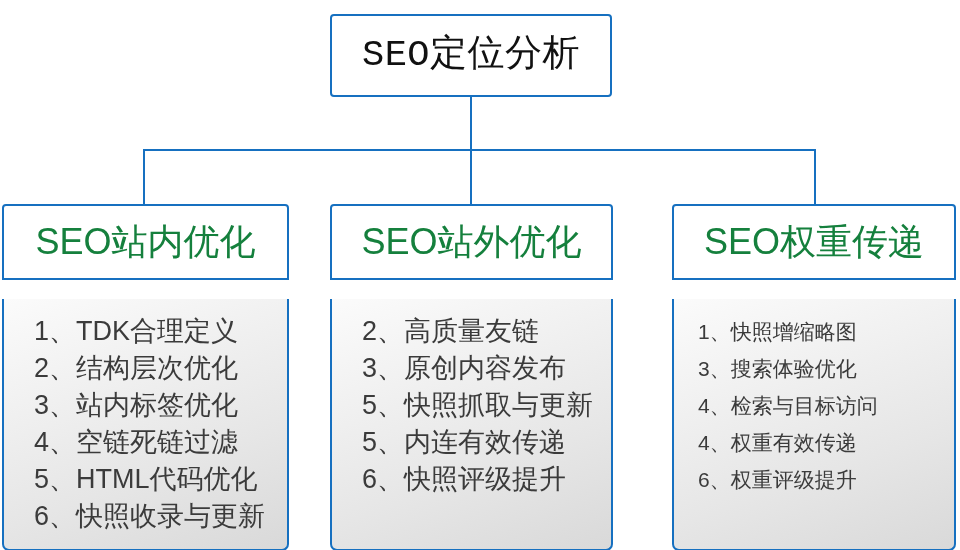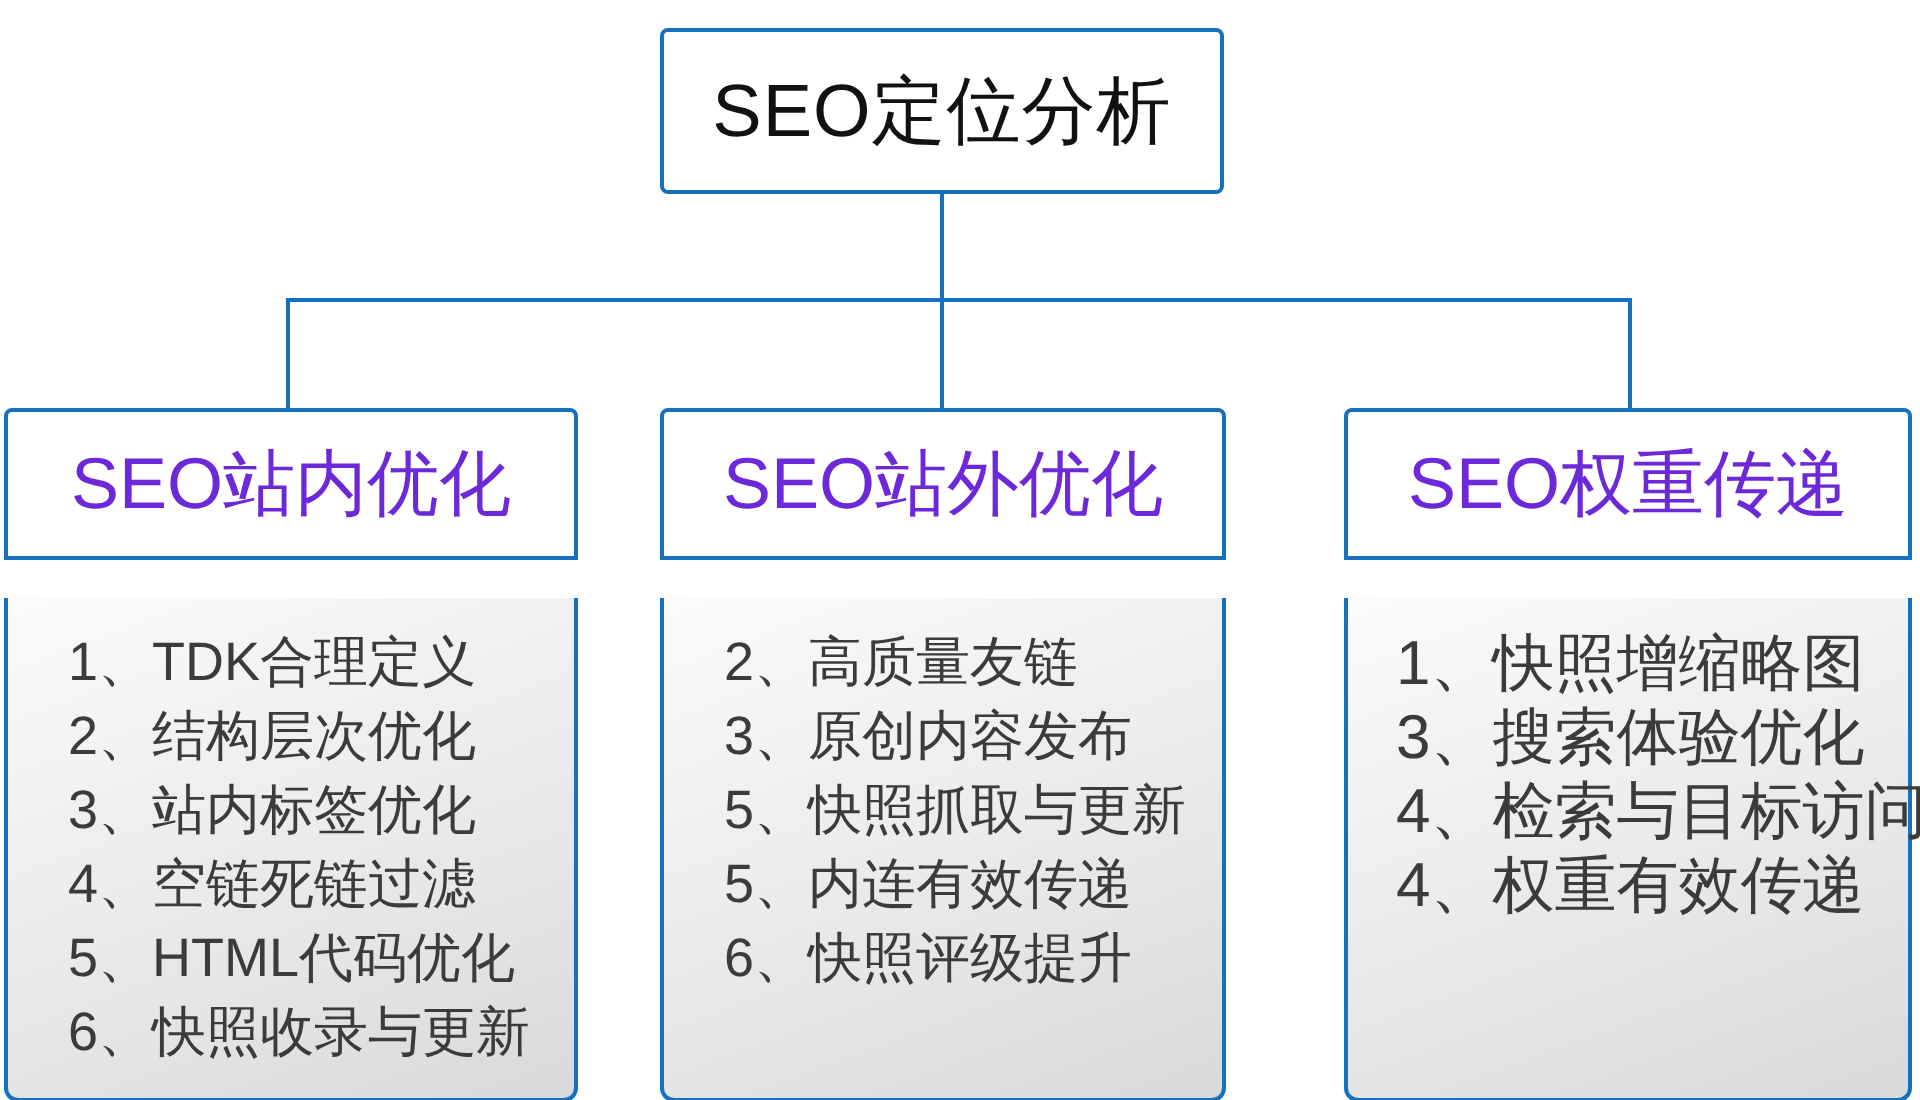--- a/index.html
+++ b/index.html
@@ -26,20 +26,21 @@
     top: 14px;
     width: 282px;
     height: 83px;
     box-sizing: border-box;
     border: 2px solid #1670c0;
     border-radius: 4px;
     background: #ffffff;
     display: flex;
     align-items: center;
     justify-content: center;
+    font-family: Liberation Mono, monospace;
   }
   .root-title {
     font-size: 37px;
     color: #111111;
     letter-spacing: 0.5px;
     line-height: 1;
     white-space: nowrap;
   }
 
   
@@ -95,21 +96,21 @@
     height: 76px;
     border: 2px solid #1670c0;
     border-radius: 4px 4px 0 0;
     background: #ffffff;
     display: flex;
     align-items: center;
     justify-content: center;
   }
   .card-header-title {
     font-size: 36px;
-    color: #6d28d9;
+    color: #15803d;
     line-height: 1;
     white-space: nowrap;
   }
 
   .card-body {
     box-sizing: border-box;
     height: 252px;
     border: 2px solid #1670c0;
     border-top: none;
     border-radius: 0 0 7px 7px;
@@ -123,21 +124,21 @@
     padding: 0;
   }
   .card-list li {
     font-size: 27px;
     line-height: 37px;
     color: #3b3b3b;
     white-space: nowrap;
     letter-spacing: 0px;
   }
   .card-3 .card-body { padding-left: 24px; }
-  .card-3 .card-list li { font-size: 31px; }
+  .card-3 .card-list li { font-size: 21px; }
 </style>
 </head>
 <body>
 
 <div id="canvas">
 
   <div class="root-box">
     <span class="root-title">SEO定位分析</span>
   </div>
 
@@ -181,17 +182,18 @@
   <div class="card card-3">
     <div class="card-header">
       <span class="card-header-title">SEO权重传递</span>
     </div>
     <div class="card-body">
       <ul class="card-list">
         <li>1、快照增缩略图</li>
         <li>3、搜索体验优化</li>
         <li>4、检索与目标访问</li>
         <li>4、权重有效传递</li>
+        <li>6、权重评级提升</li>
       </ul>
     </div>
   </div>
 
 </div>
 
 </body></html>

